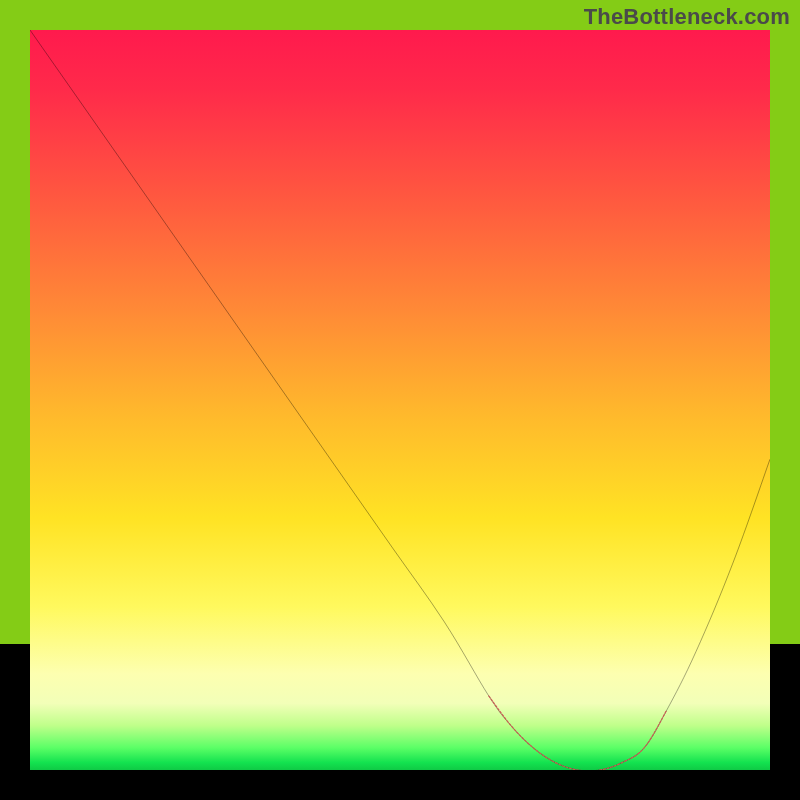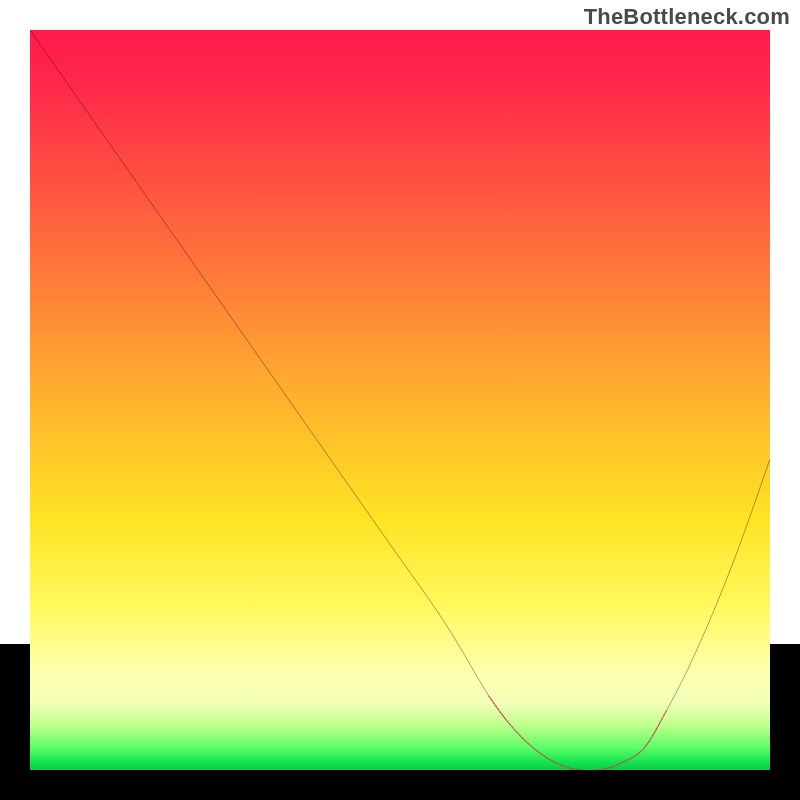--- a/index.html
+++ b/index.html
@@ -8,21 +8,21 @@
     width: 800px;
     height: 800px;
     background: #000;
     overflow: hidden;
     font-family: Arial, Helvetica, sans-serif;
   }
   .frame {
     position: relative;
     width: 800px;
     height: 644px;
-    background: #ffffff;
+    background: #84cc16;
   }
   .watermark {
     position: absolute;
     top: 4px;
     right: 10px;
     color: #4a4a4a;
     font-size: 22px;
     font-weight: 600;
     letter-spacing: 0.2px;
     z-index: 20;

